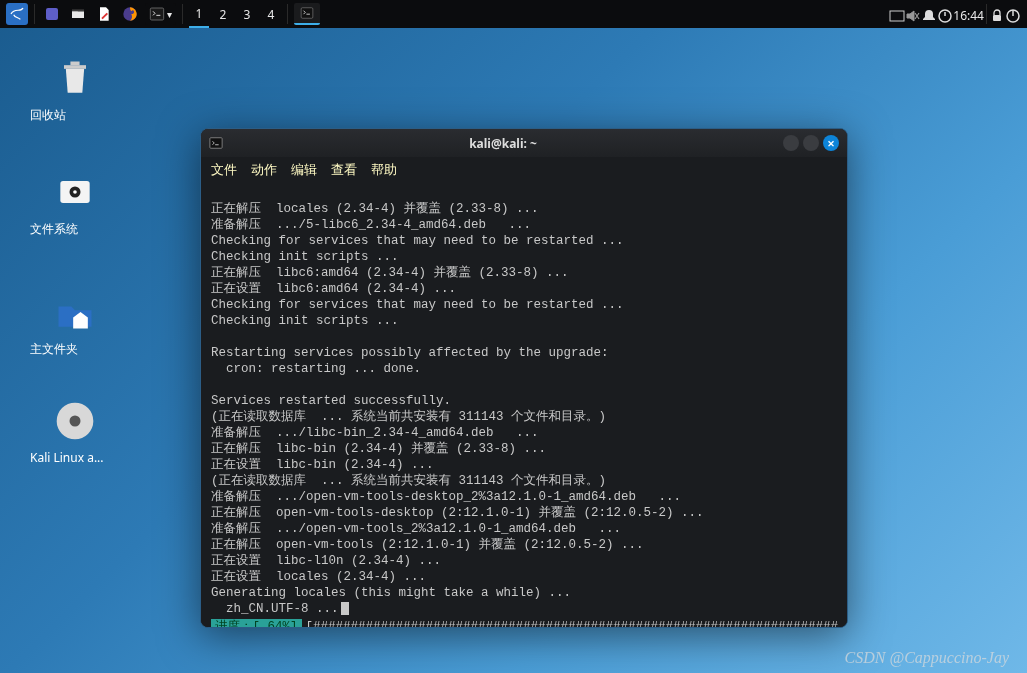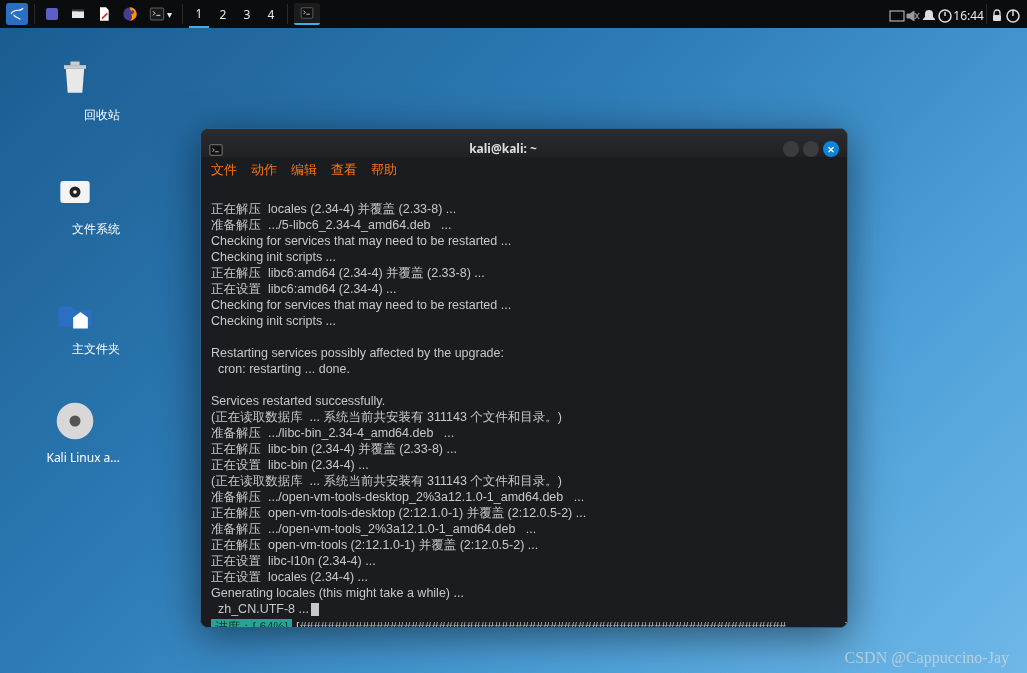--- a/index.html
+++ b/index.html
@@ -33,21 +33,21 @@
 .launcher-divider { width:1px; height:20px; background:#2a2a2a; margin:0 2px;}
 .workspace { width:20px; text-align:center; padding:4px 6px; cursor:pointer; }
 .workspace.active { border-bottom:2px solid #3daee9; }
 .term-dropdown { display:flex; align-items:center; gap:2px; background:#0b0c0e;}
 .term-dropdown .chev { font-size:10px;}
 .task-item { background:#1a1b1d; padding:3px 6px; border-radius:2px; display:flex; align-items:center; border-bottom:2px solid #3daee9; }
 .tray-icon { width:16px; height:16px; display:flex; align-items:center; justify-content:center; }
 
 
 .desktop { position:absolute; top:28px; left:0; right:0; bottom:0; }
-.dicon { position:absolute; width:90px; text-align:right; color:#fff; font-size:12px; cursor:pointer;}
+.dicon { position:absolute; width:90px; text-align:left; color:#fff; font-size:12px; cursor:pointer;}
 .dicon .glyph { width:48px; height:48px; margin:0 auto 4px; display:flex; align-items:center; justify-content:center; }
 .dicon .glyph svg { width:44px; height:44px; }
 .di1 { top:26px; left:30px; }
 .di2 { top:140px; left:30px; }
 .di3 { top:260px; left:30px; }
 .di4 { top:369px; left:30px; }
 
 
 .termwin {
   position:absolute;
@@ -56,55 +56,55 @@
   background:#1a1c1f;
   border:1px solid #2b5d86;
   border-radius:8px;
   box-shadow:0 8px 40px rgba(0,0,0,.5);
   display:flex; flex-direction:column;
   overflow:hidden;
 }
 .titlebar {
   height:28px;
   background:linear-gradient(#2a2c30,#1f2124);
-  display:flex; align-items:flex-end;
+  display:flex; align-items:center;
   padding:0 8px;
   color:#ddd; font-size:12px; font-weight:bold;
   gap:8px;
 }
 .titlebar .ticon { width:14px; height:14px; }
 .titlebar .ttitle { flex:1; text-align:center; }
 .titlebar .wbtns { display:flex; gap:4px; }
 .wbtn { width:16px; height:16px; border-radius:50%; cursor:pointer; }
 .wb-min { background:#3a3c40; }
 .wb-max { background:#3a3c40; }
 .wb-close { background:#0d84d8; display:flex; align-items:center; justify-content:center;}
 .wb-close::after{content:"✕"; font-size:9px; color:#fff;}
 .menubar {
   height:24px; display:flex; align-items:center;
   gap:14px; padding:2px 10px;
-  color:#f97316; font-size:13px;
+  color:#fef9c3; font-size:13px;
   background:#1a1c1f;
 }
 .menubar span{ cursor:pointer; }
 .termbody {
   flex:1;
   background:#1a1c1f;
   padding:4px 10px 6px 10px;
-  font-family: Liberation Sans, sans-serif;
+  font-family: Liberation Mono, monospace;
   font-size:12.5px;
   line-height:16px;
   color:#c8c8c8;
   overflow:hidden;
   white-space:pre;
 }
 .termbody .cursor { display:inline-block; width:8px; height:13px; background:#c8c8c8; vertical-align:middle; margin-left:2px;}
 .progline { display:flex; align-items:center; gap:4px; margin-top:2px;}
 .prog-label { background:#2aa198; color:#042; padding:0 4px; }
-.watermark { position:absolute; right:18px; bottom:6px; color:rgba(220,220,220,.7); font-size:16px; font-family:serif;}
+.watermark { position:absolute; right:18px; bottom:6px; color:rgba(220,220,220,.7); font-size:16px; font-style:italic; font-family:serif;}
 </style>
 </head>
 <body>
 
 <div class="panel">
   <div class="pleft">
     <div class="launcher-icon kali-menu">
       <svg viewBox="0 0 24 24" fill="none" stroke="#fff" stroke-width="1.8">
           <path d="M3 12c5-10 15-2 18-9M7 13c2 5 8 4 10 7"></path>
         </svg>

